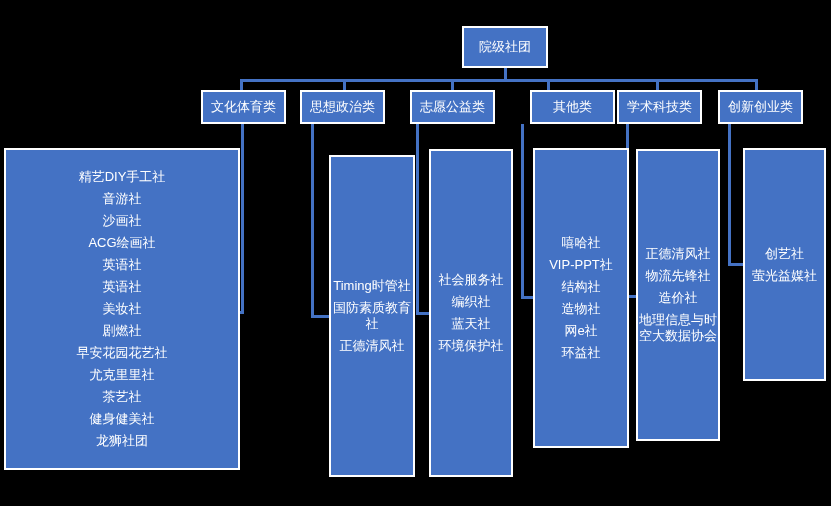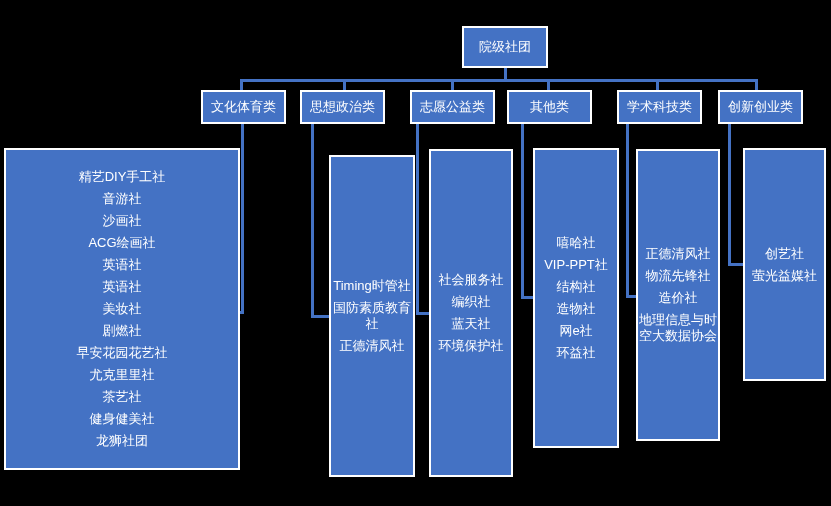--- a/index.html
+++ b/index.html
@@ -66,21 +66,21 @@
 
   <div class="node cat" style="left:201px">
     <span>文化体育类</span>
   </div>
   <div class="node cat" style="left:300px">
     <span>思想政治类</span>
   </div>
   <div class="node cat" style="left:410px">
     <span>志愿公益类</span>
   </div>
-  <div class="node cat" style="left:507px">
+  <div class="node cat" style="left:530px">
     <span>其他类</span>
   </div>
   <div class="node cat" style="left:617px">
     <span>学术科技类</span>
   </div>
   <div class="node cat" style="left:718px">
     <span>创新创业类</span>
   </div>
 
   <div class="node list" style="left:4px;top:148px;width:236px;height:322px">
@@ -105,21 +105,21 @@
     <div class="club">正德清风社</div>
   </div>
 
   <div class="node list" style="left:429px;top:149px;width:84px;height:328px">
     <div class="club">社会服务社</div>
     <div class="club">编织社</div>
     <div class="club">蓝天社</div>
     <div class="club">环境保护社</div>
   </div>
 
-  <div class="node list" style="left:533px;top:148px;width:86px;height:300px">
+  <div class="node list" style="left:533px;top:148px;width:96px;height:300px">
     <div class="club">嘻哈社</div>
     <div class="club">VIP-PPT社</div>
     <div class="club">结构社</div>
     <div class="club">造物社</div>
     <div class="club">网e社</div>
     <div class="club">环益社</div>
   </div>
 
   <div class="node list" style="left:636px;top:149px;width:84px;height:292px">
     <div class="club">正德清风社</div>

